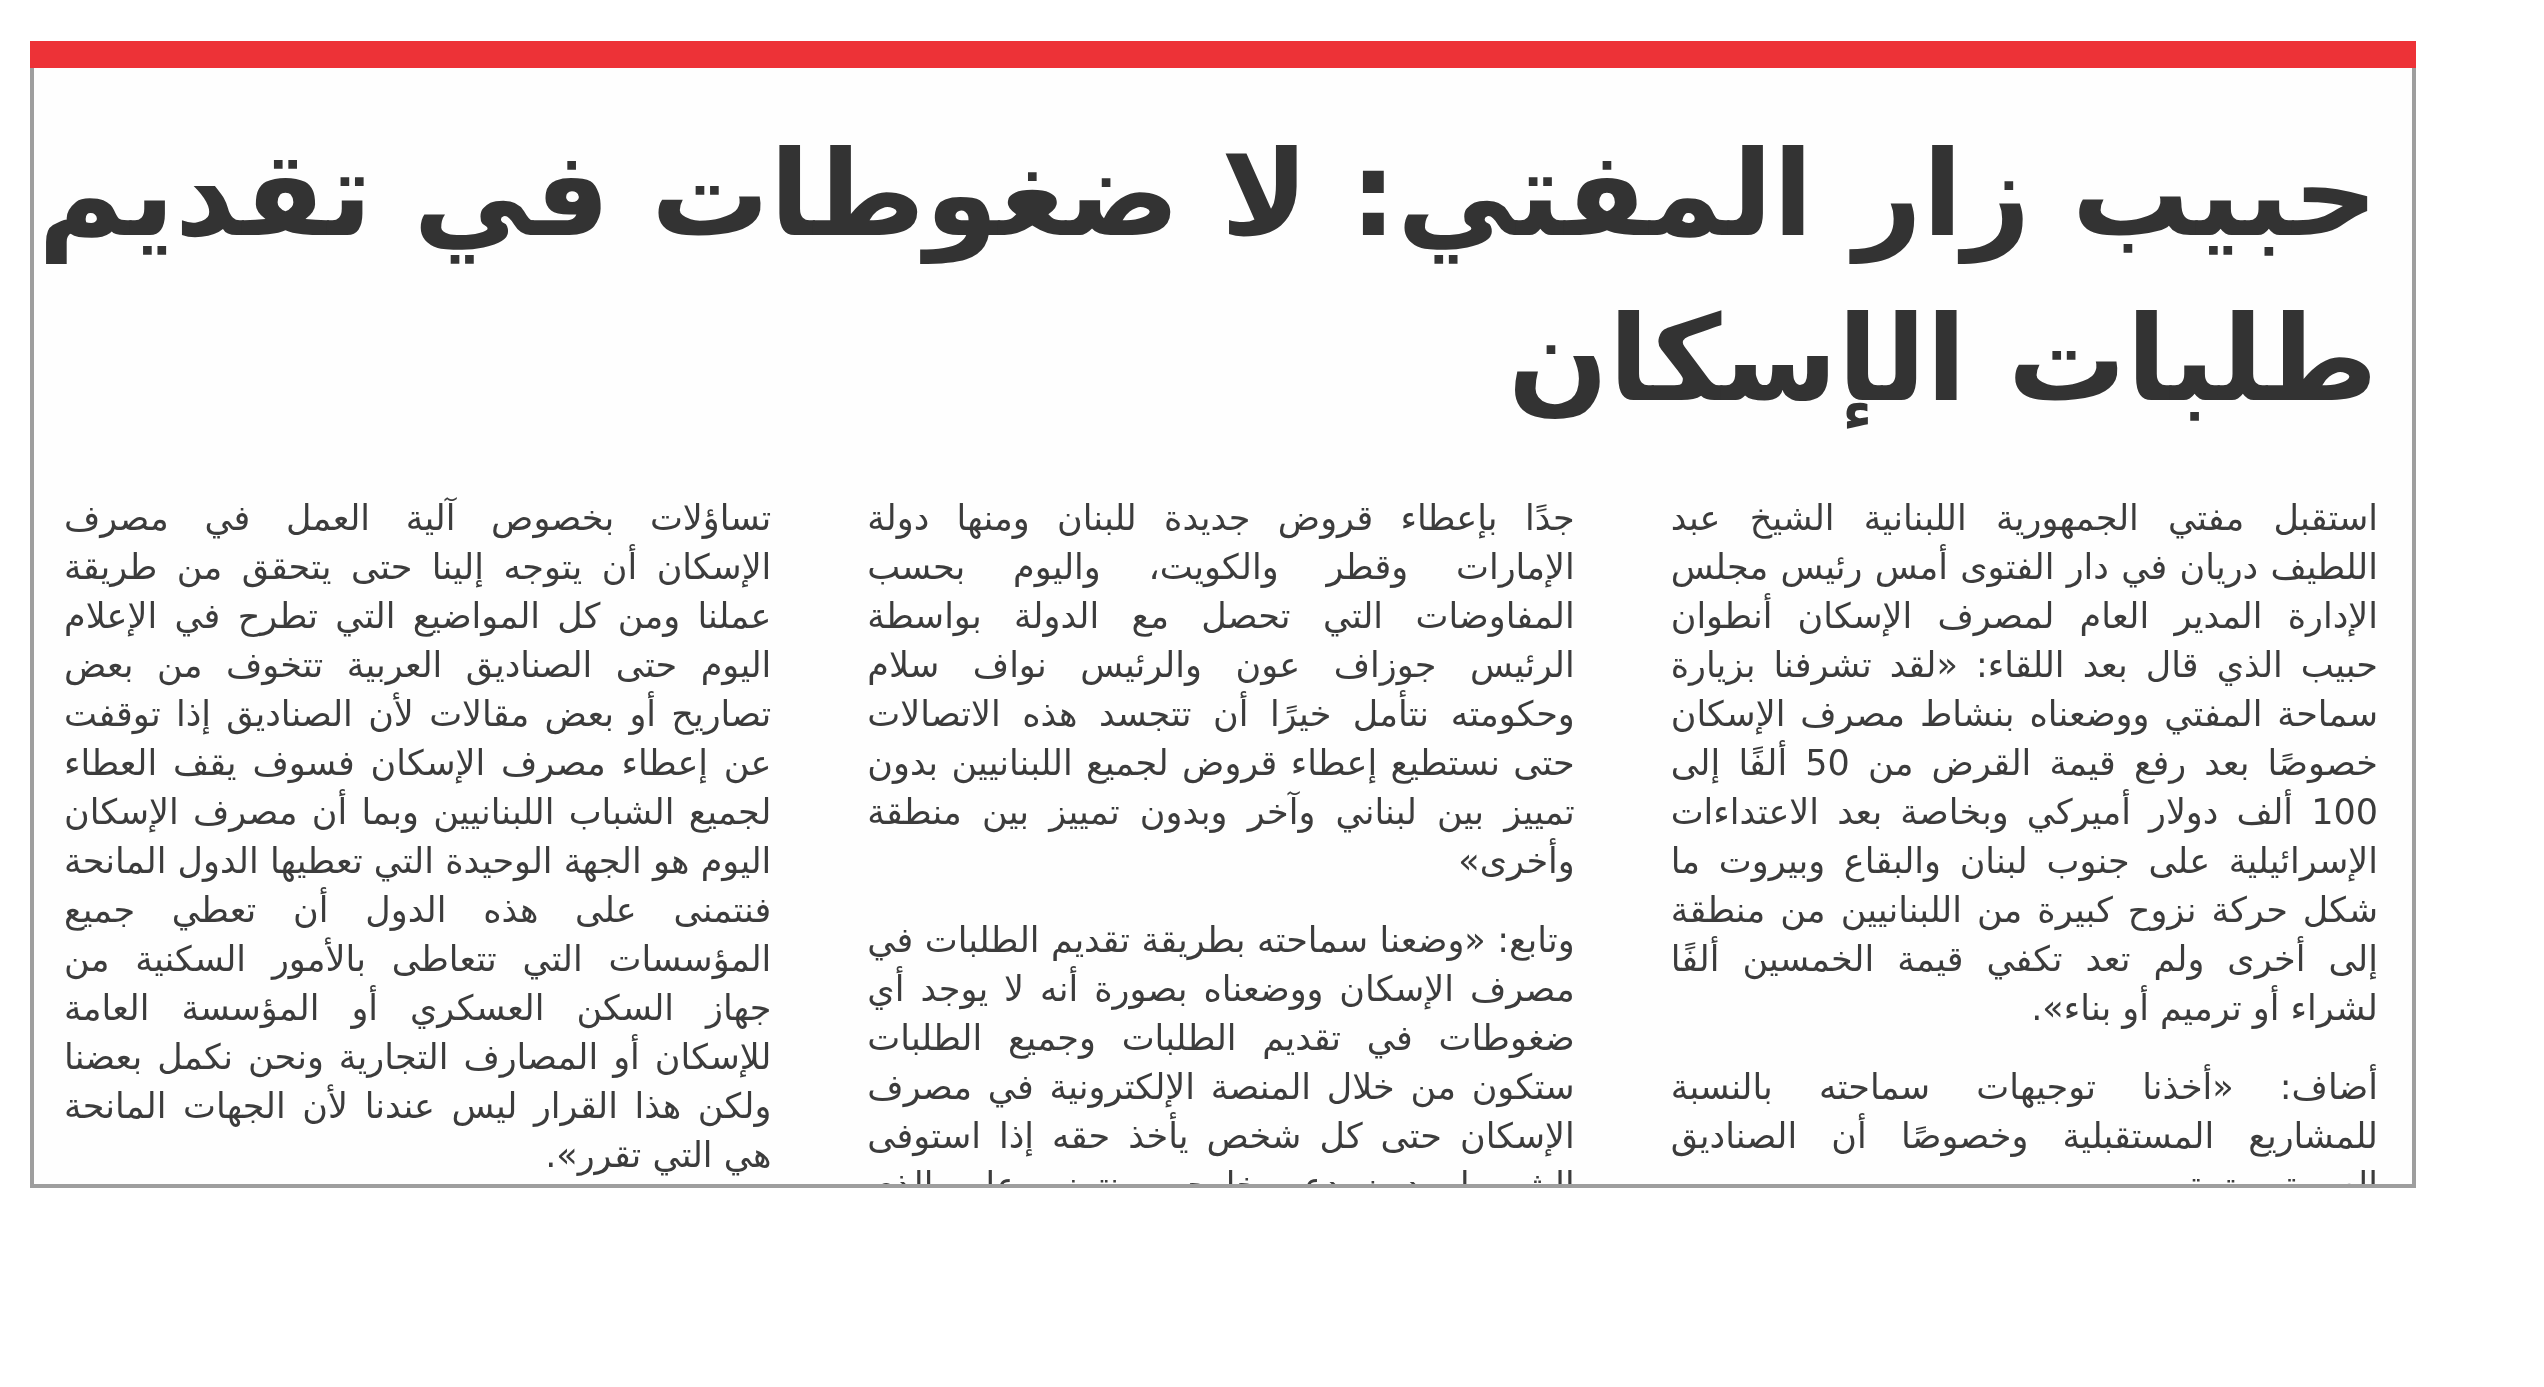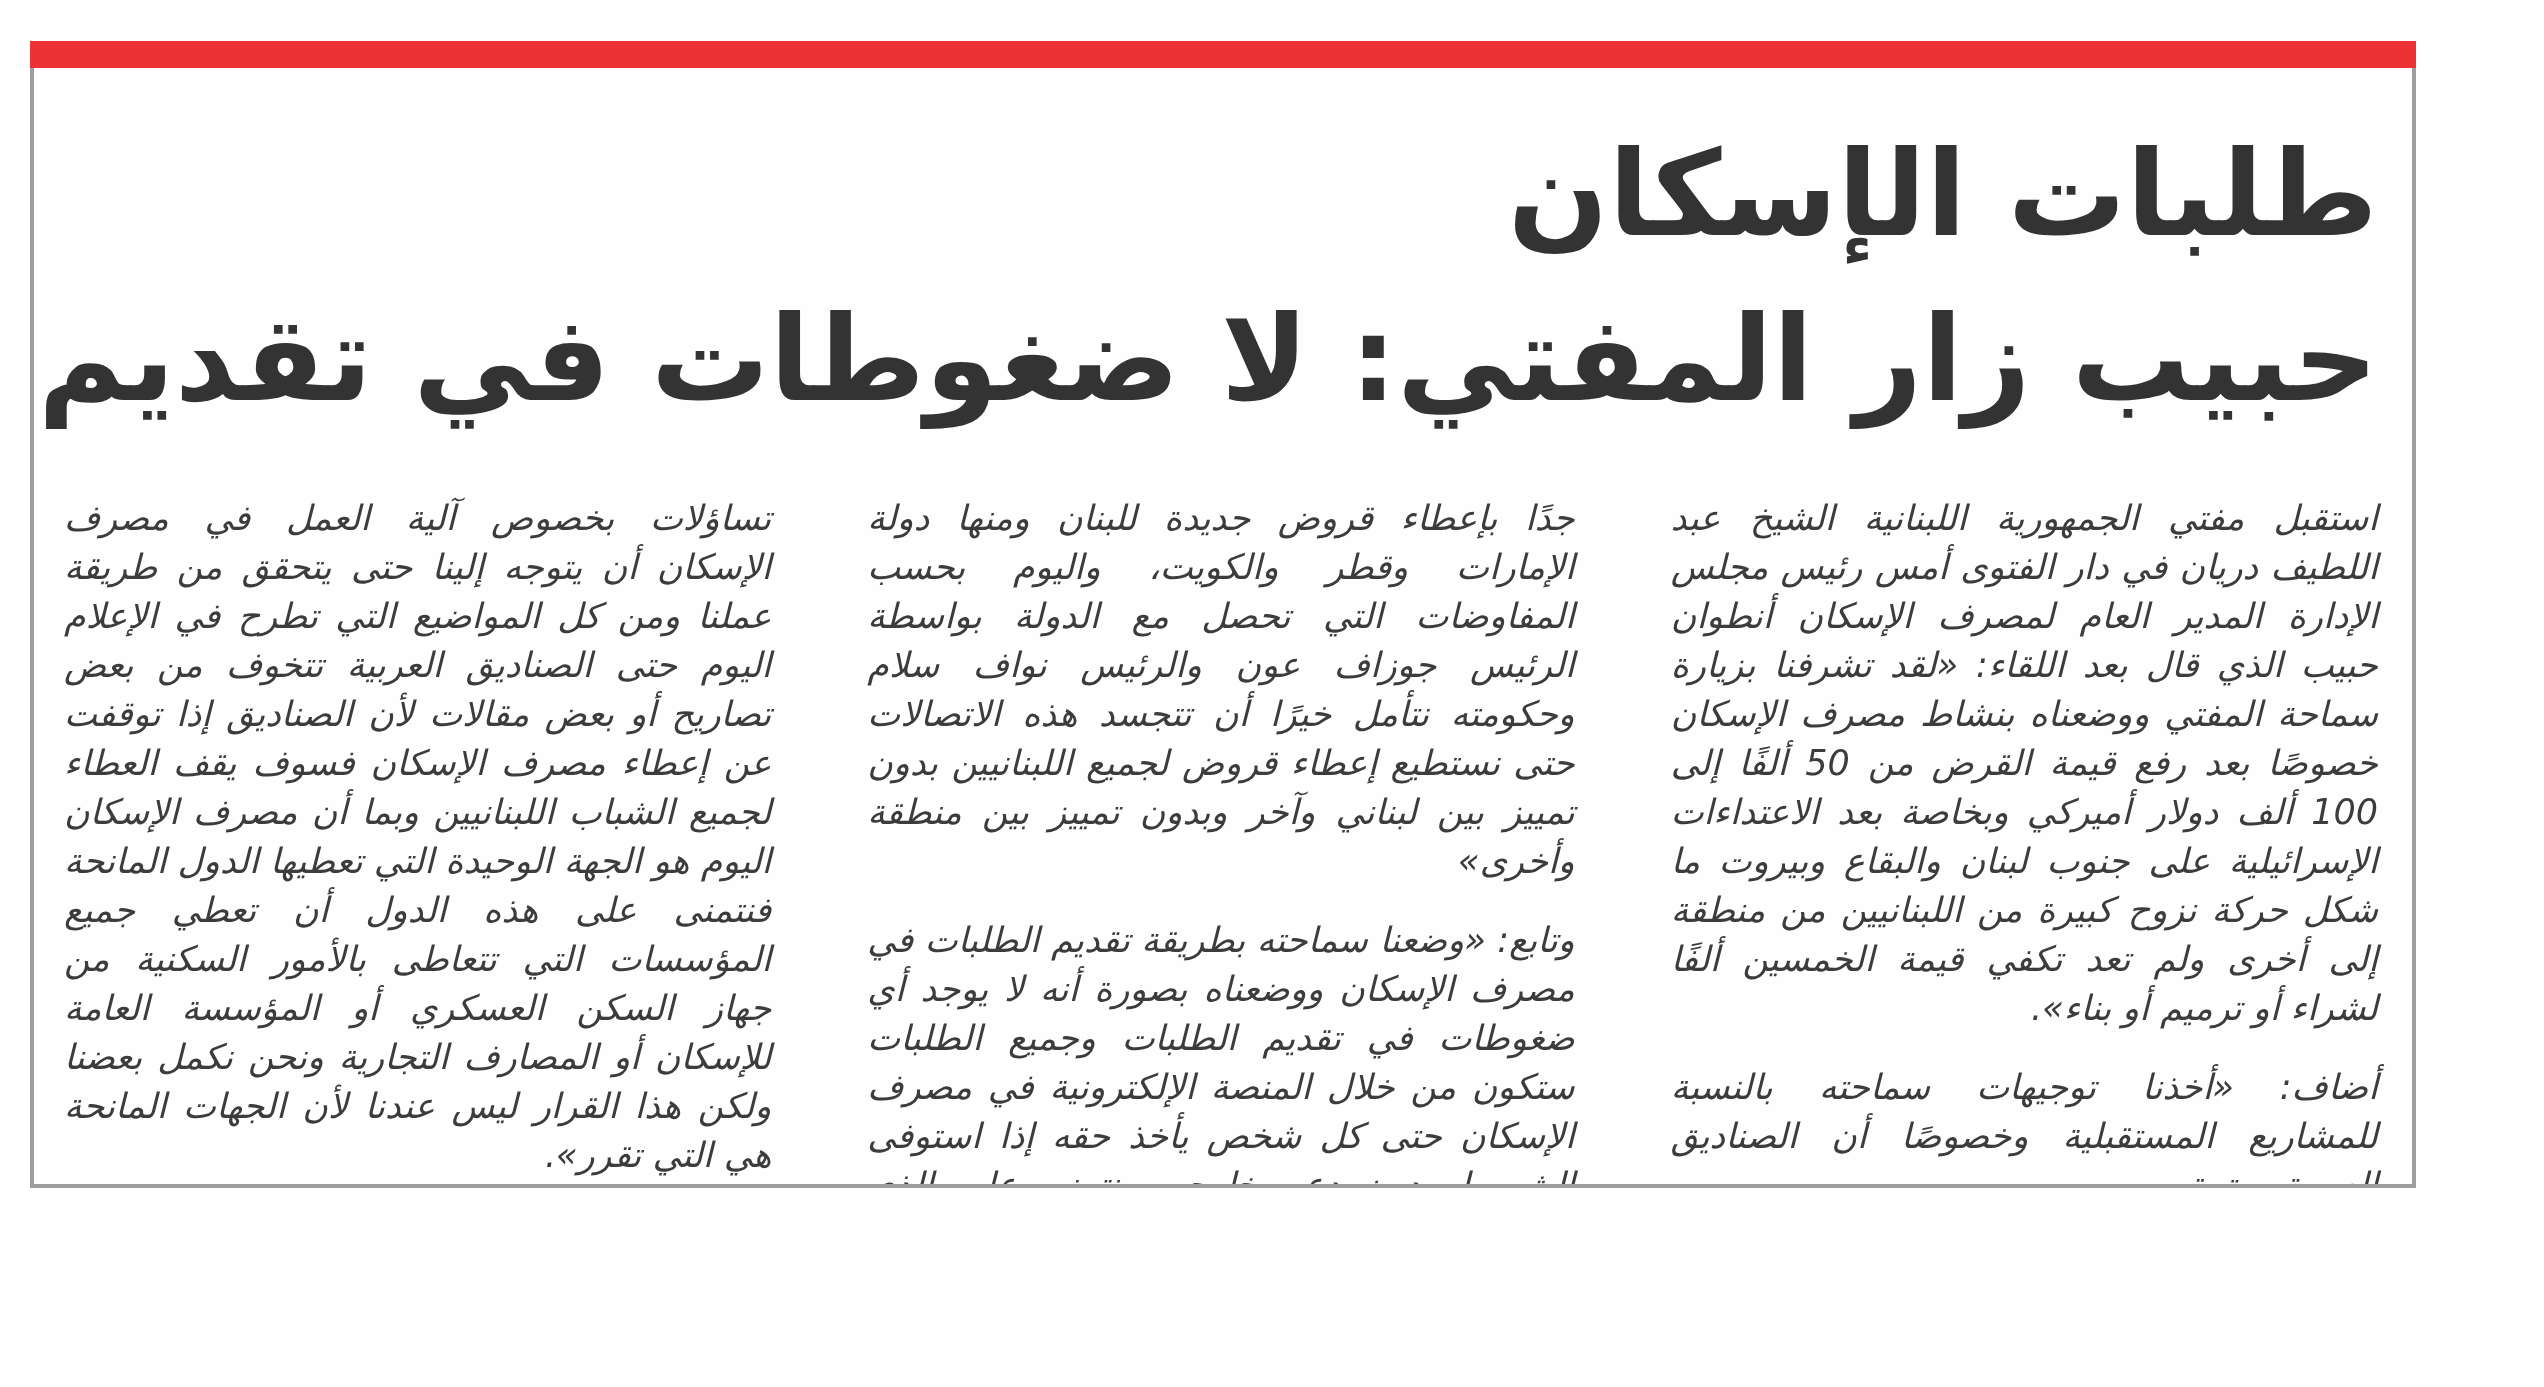--- a/index.html
+++ b/index.html
@@ -54,21 +54,20 @@
     display: flex;
     flex-direction: row;  
     gap: 96px;
     color: #3c3c3c;
     font-size: 35px;
     line-height: 49px;
   }
   .article-column {
     flex: 1 1 0;
     min-width: 0;
-    font-style: italic;
   }
   .article-column p {
     margin: 0 0 30px 0;
     text-align: justify;
     text-align-last: right;
   }
   .article-column p:last-child {
     margin-bottom: 0;
   }
 </style>
@@ -76,22 +75,22 @@
 <body>
 
 <div class="canvas">
   <div class="clipping">
 
     <div class="accent-bar"></div>
 
     <div class="article-box">
 
       <h1 class="headline">
+        <span class="hl-line">حبيب زار المفتي: لا ضغوطات في تقديم</span>
         <span class="hl-line">طلبات الإسكان</span>
-        <span class="hl-line">حبيب زار المفتي: لا ضغوطات في تقديم</span>
       </h1>
 
       <div class="article-body">
 
         <div class="article-column">
           <p>استقبل مفتي الجمهورية اللبنانية الشيخ عبد اللطيف دريان في دار الفتوى أمس رئيس مجلس الإدارة المدير العام لمصرف الإسكان أنطوان حبيب الذي قال بعد اللقاء: «لقد تشرفنا بزيارة سماحة المفتي ووضعناه بنشاط مصرف الإسكان خصوصًا بعد رفع قيمة القرض من 50 ألفًا إلى 100 ألف دولار أميركي وبخاصة بعد الاعتداءات الإسرائيلية على جنوب لبنان والبقاع وبيروت ما شكل حركة نزوح كبيرة من اللبنانيين من منطقة إلى أخرى ولم تعد تكفي قيمة الخمسين ألفًا لشراء أو ترميم أو بناء».</p>
           <p>أضاف: «أخذنا توجيهات سماحته بالنسبة للمشاريع المستقبلية وخصوصًا أن الصناديق العربية مهتمة</p>
         </div>
 
         <div class="article-column">

